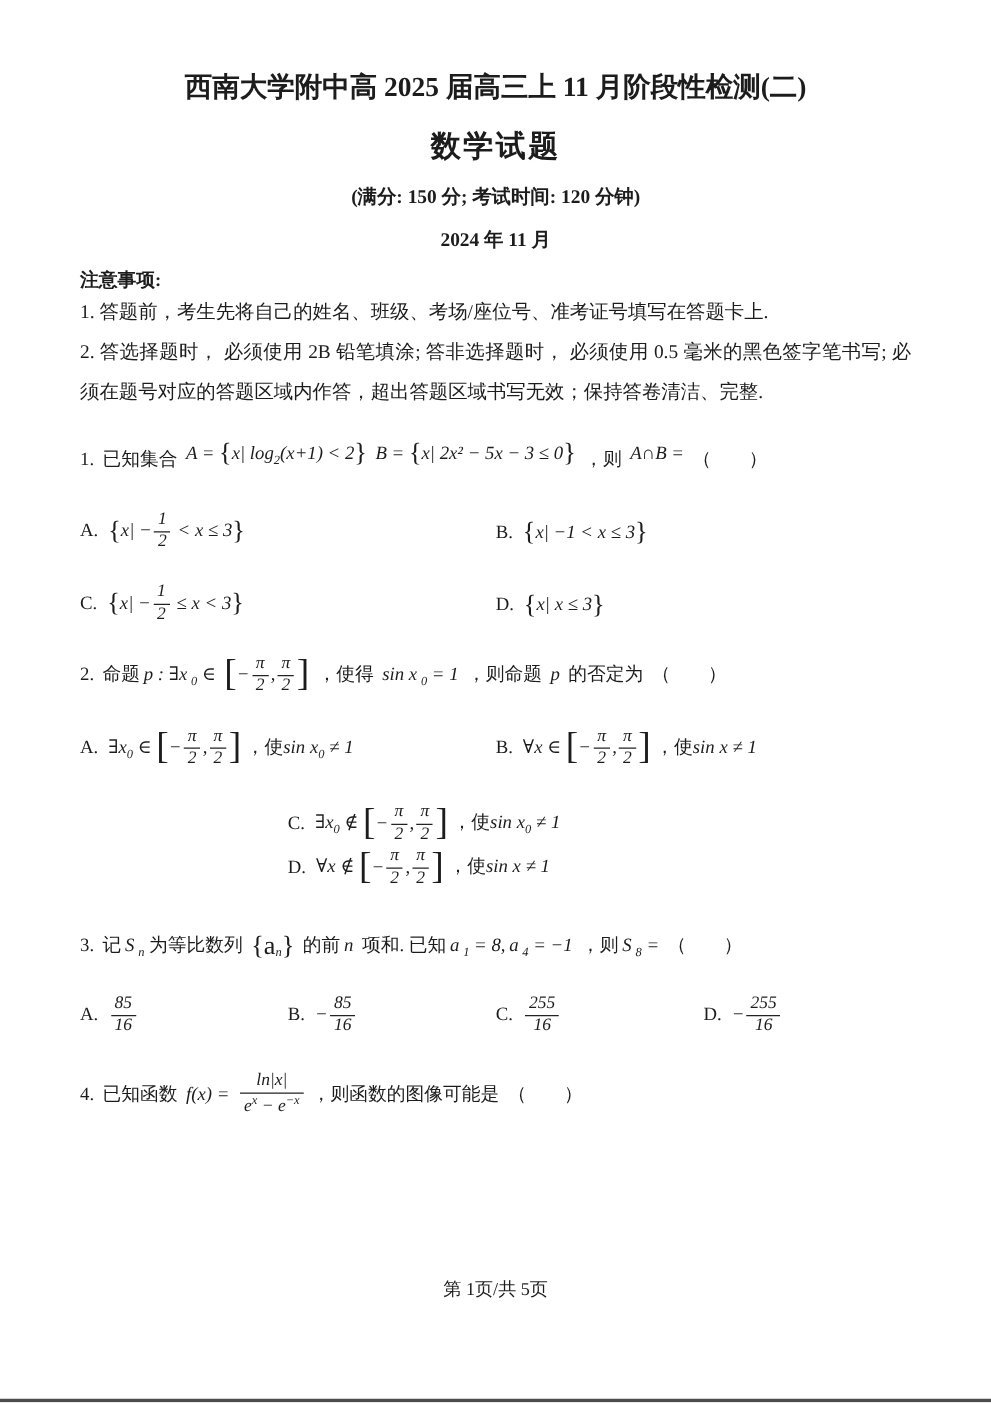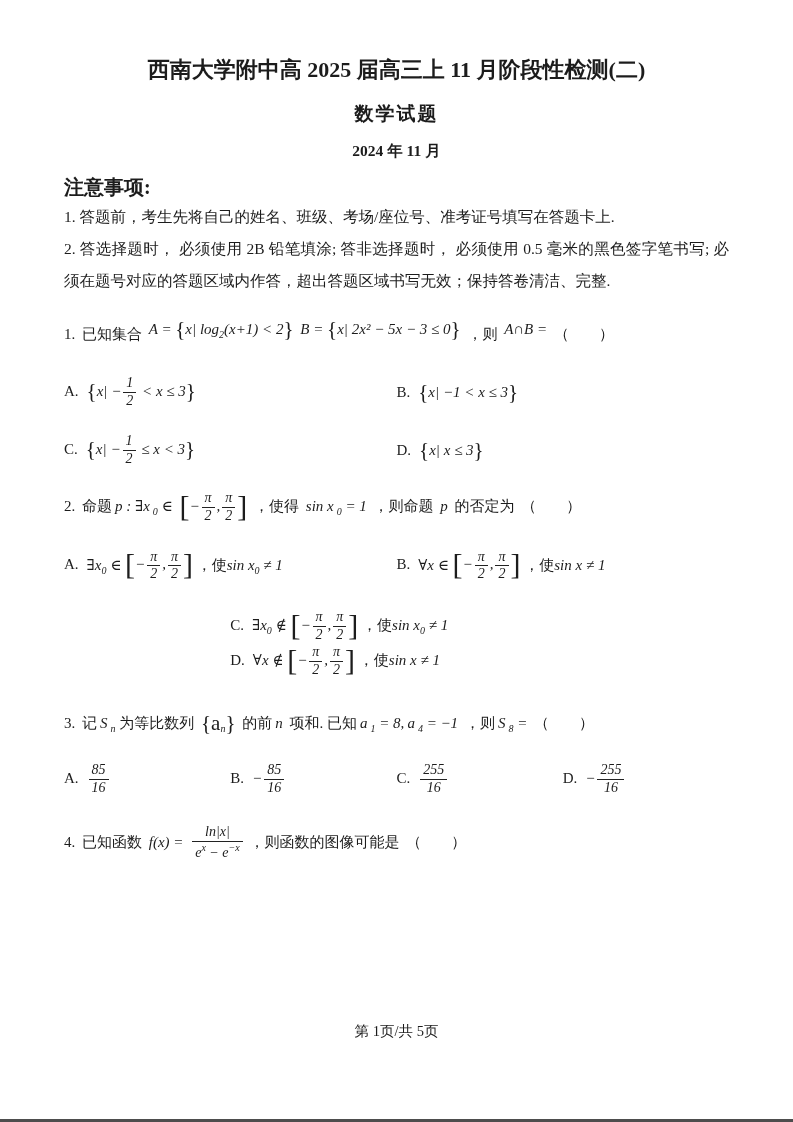--- a/index.html
+++ b/index.html
@@ -8,23 +8,23 @@
     overflow:hidden; color:#1c1c1c;
     font-family:"Liberation Serif","DejaVu Serif","DejaVu Sans",serif;
   }
   .page {
     position:absolute; inset:0; padding:56px 64px 0 64px; box-sizing:border-box;
   }
   .page::after {
     content:""; position:absolute; left:0; right:0; bottom:0; height:3px; background:#4d4d4d;
   }
   .title1 { text-align:center; font-weight:700; font-size:22px; line-height:1.3; }
-  .title2 { text-align:center; font-weight:700; font-size:19px; letter-spacing:2px; margin-top:16px; }
+  .title2 { text-align:center; font-weight:700; font-size:24px; letter-spacing:2px; margin-top:16px; }
   .meta   { text-align:center; font-weight:700; font-size:15.5px; margin-top:14px; }
-  .notice-head { font-weight:700; font-size:20px; margin-top:12px; }
+  .notice-head { font-weight:700; font-size:15px; margin-top:12px; }
   .note { font-weight:400; font-size:15.5px; line-height:2.08; margin:0; text-align:justify; }
   .section-head { font-weight:700; font-size:15.5px; line-height:1.75; margin:8px 0 0 0; text-align:justify; }
   .q { font-size:15px; margin-top:22px; line-height:1.5; }
   .q > span { margin-right:3px; }
   .qt { font-style:normal; }
   .m  { font-style:italic; }
   .raise { position:relative; top:-5px; display:inline-block; }
   .brace { font-style:normal; font-size:1.4em; vertical-align:-0.1em; }
   .fr { display:inline-block; vertical-align:middle; text-align:center; font-style:italic; margin:0 2px; }
   .fr .n, .fr .d { display:block; line-height:1.2; padding:0 3px; font-size:14px; }
@@ -40,20 +40,21 @@
   .footer { position:absolute; top:1022px; left:0; width:100%; text-align:center; font-size:14.5px; }
 </style>
 </head>
 <body>
 
 <div class="canvas">
   <div class="page">
 
     <div class="title1">西南大学附中高 2025 届高三上 11 月阶段性检测(二)</div>
     <div class="title2">数学试题</div>
+    <div class="meta">(满分: 150 分; 考试时间: 120 分钟)</div>
     <div class="meta">2024 年 11 月</div>
 
     <div class="notice-head">注意事项:</div>
     <p class="note">1. 答题前，考生先将自己的姓名、班级、考场/座位号、准考证号填写在答题卡上.</p>
     <p class="note">2. 答选择题时， 必须使用 2B 铅笔填涂; 答非选择题时， 必须使用 0.5 毫米的黑色签字笔书写; 必须在题号对应的答题区域内作答，超出答题区域书写无效；保持答卷清洁、完整.</p>
 
 
     <div class="q">
       <span class="qt">1.</span>
       <span class="qt">已知集合</span>

